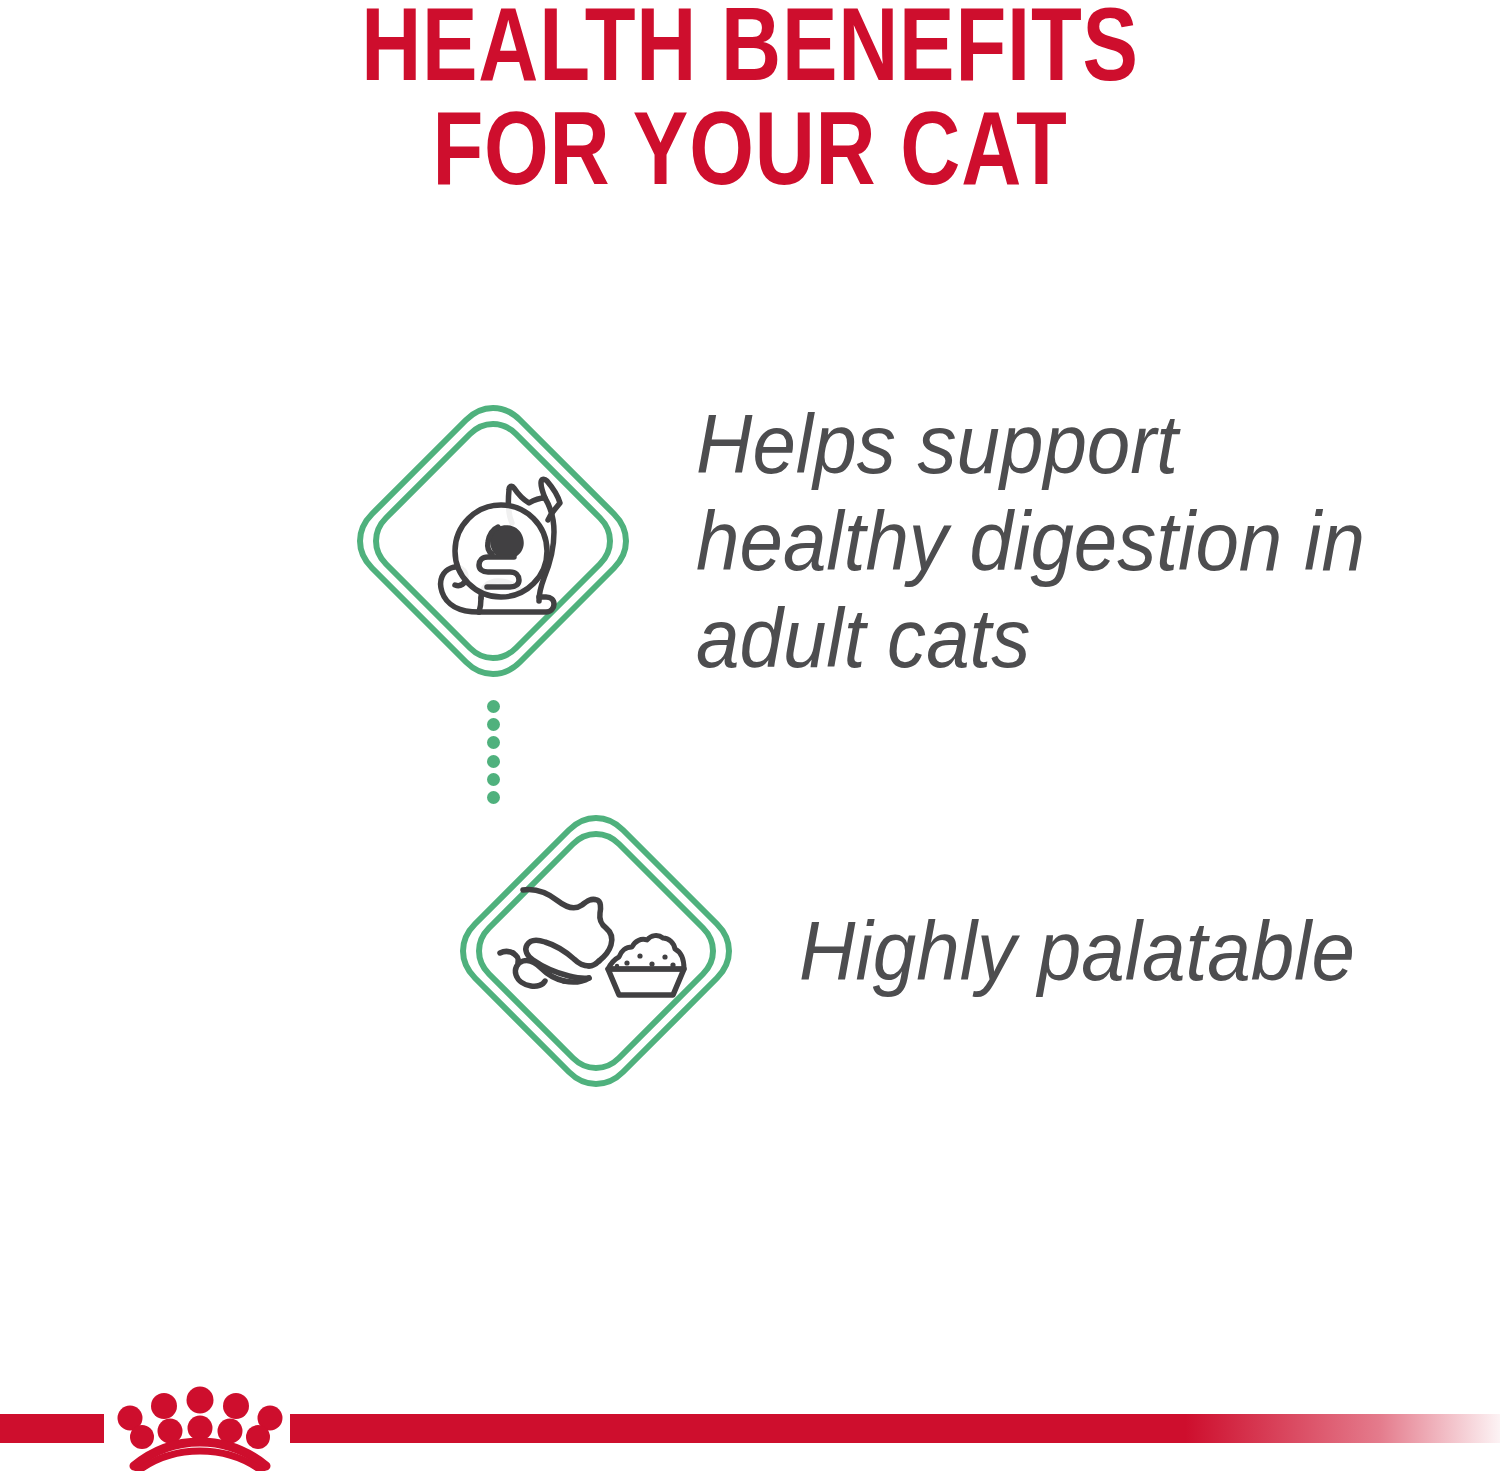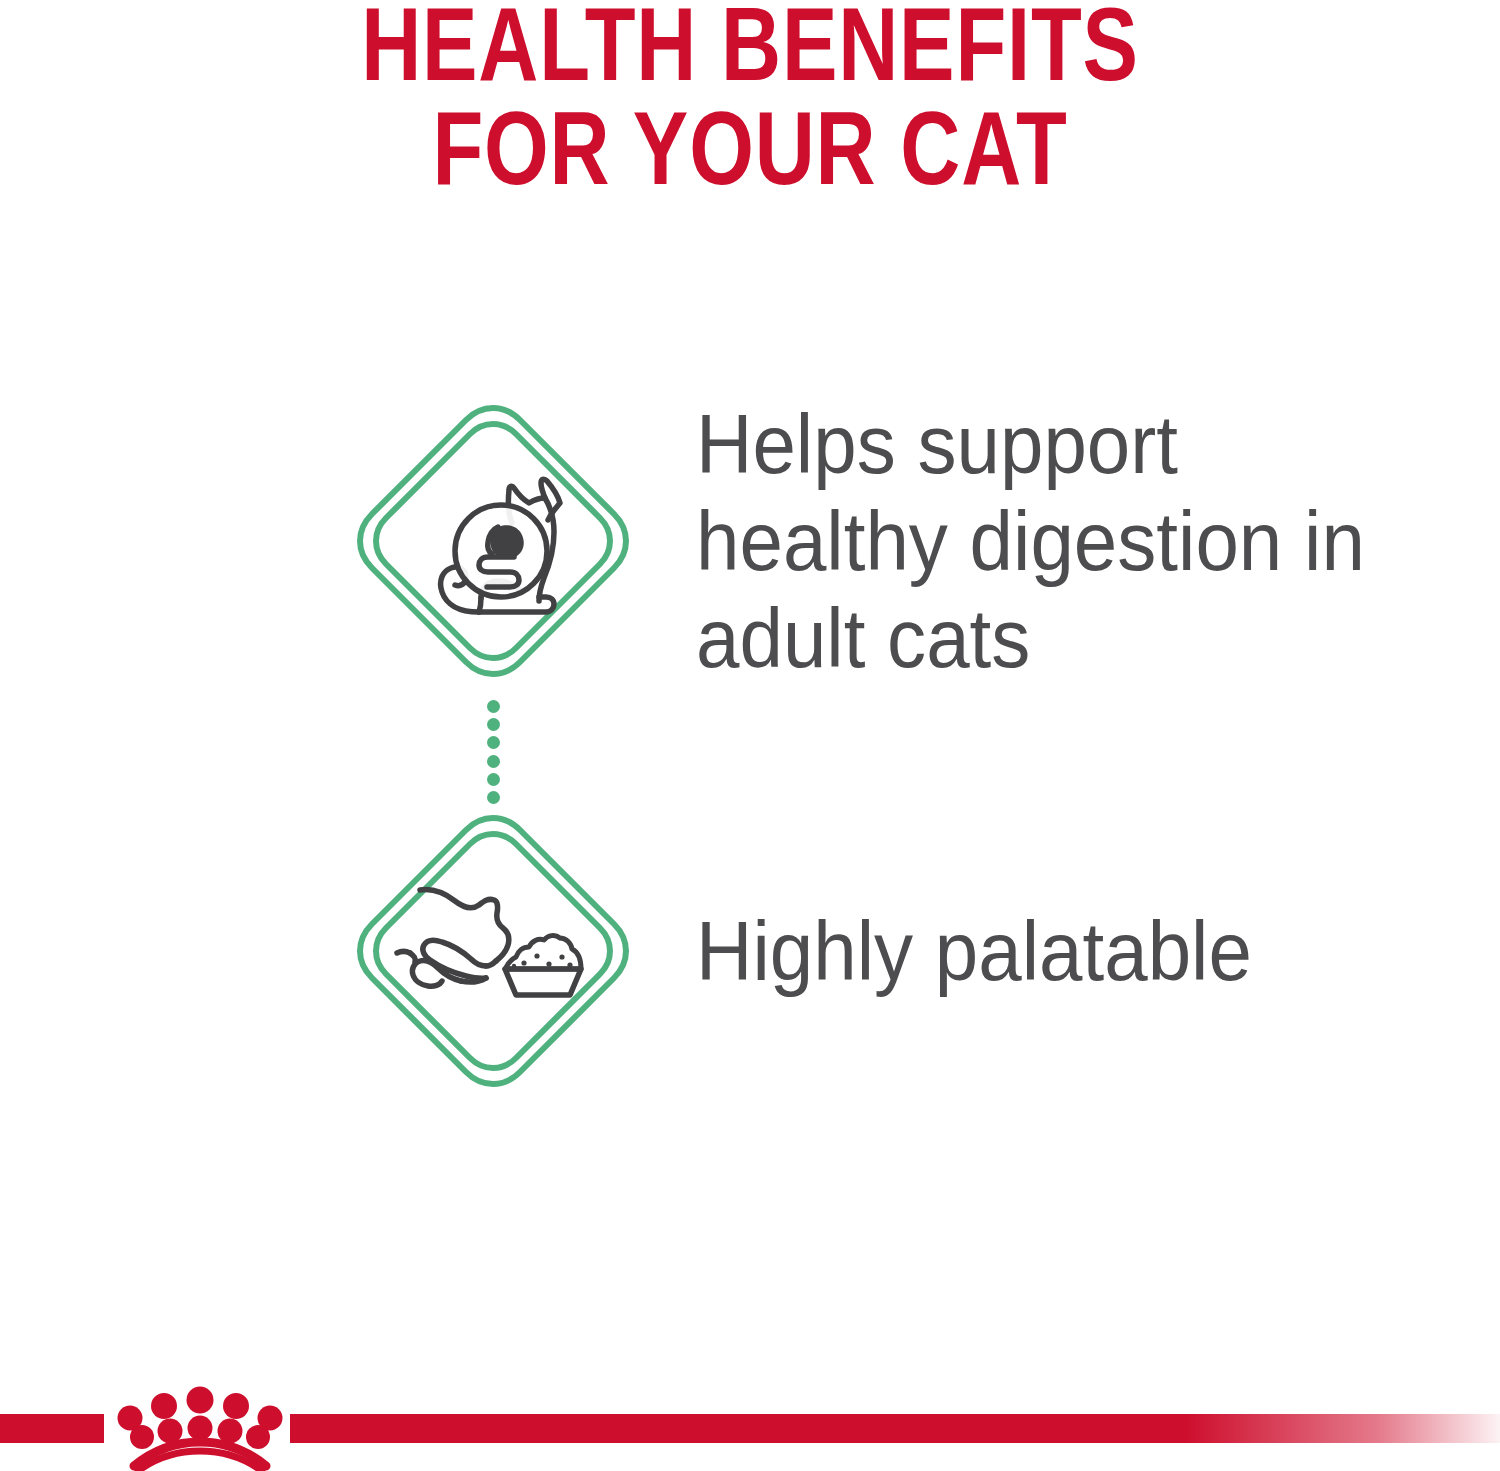--- a/index.html
+++ b/index.html
@@ -42,23 +42,24 @@
     position: absolute;
     top: 396px;
     left: 0;
     width: 1500px;
   }
   .benefit-row {
     position: relative;
     display: flex;
     align-items: center;
     height: 290px;
+    font-style: italic;
   }
   .benefit-row.row-1 { margin-top: 0px; }
-  .benefit-row.row-2 { margin-top: 120px; }
+  .benefit-row.row-2 { margin-top: 120px; justify-content: center; }
 
   .icon-frame {
     position: relative;
     width: 290px;
     height: 290px;
     margin-left: 348px;
     flex: 0 0 290px;
   }
   .icon-frame svg { display: block; width: 290px; height: 290px; }
 

